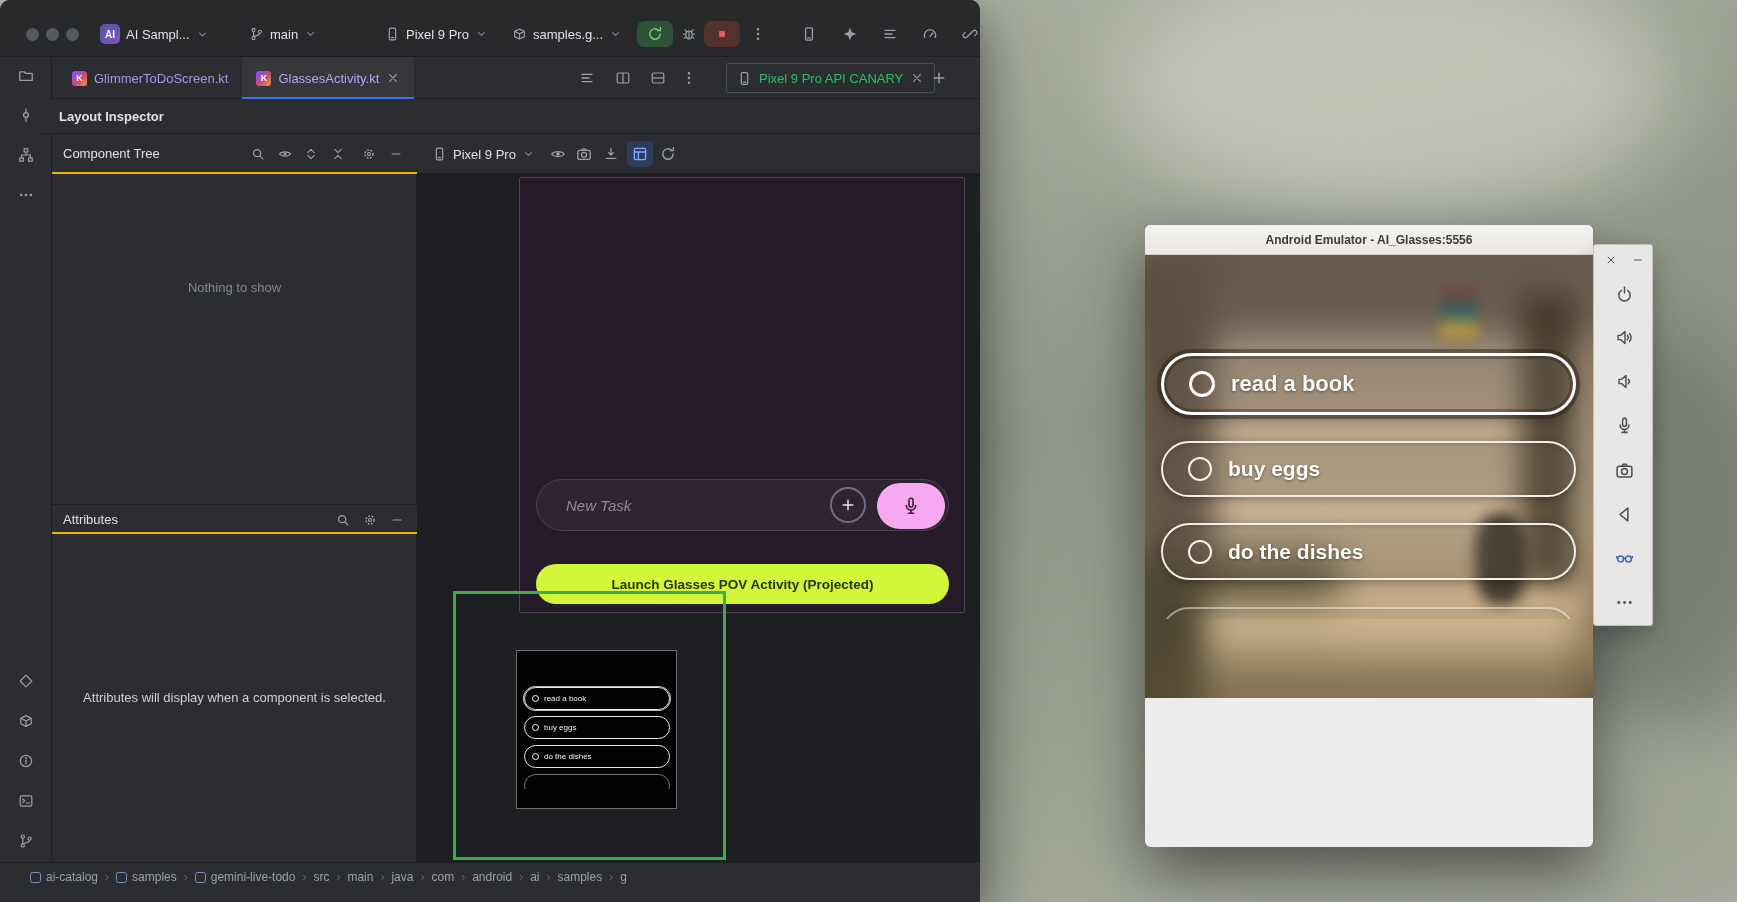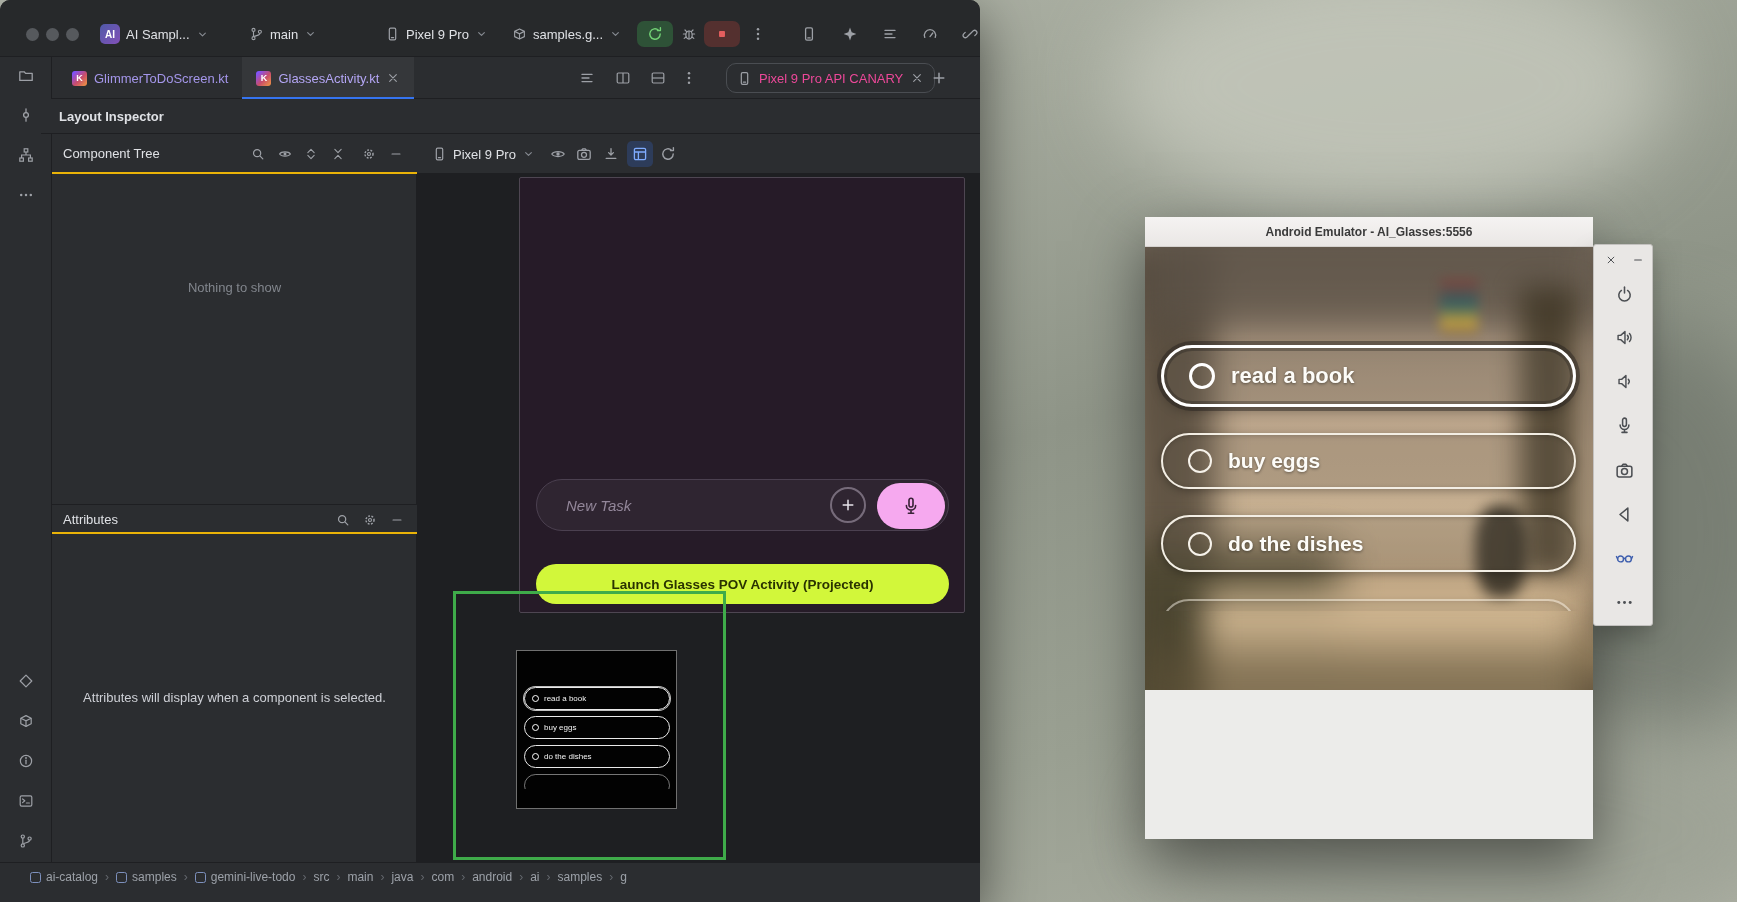--- a/index.html
+++ b/index.html
@@ -29,21 +29,21 @@
 .icb.liveactive{background:rgba(53,116,240,.22);color:#7fabff}
 .icb.btnbg{background:#35373b;border:1px solid #4a4d53;color:#b9bcc1}
 .globe{position:absolute;width:22px;height:22px;margin:-11px 0 0 -11px;border-radius:50%;background:radial-gradient(circle at 32% 30%,#8fd2ee 0%,#4d86d6 45%,#7a4fc4 78%,#352a60 100%)}
 
 .tabbar{position:absolute;left:52px;top:57px;width:1014px;height:42px;border-bottom:1px solid #1e1f22}
 .tabs{position:absolute;left:6px;top:0;height:42px;display:flex}
 .tab{display:flex;align-items:center;gap:7px;padding:0 14px;font-size:13px;color:#a496ea;white-space:nowrap}
 .tab.active{background:rgba(255,255,255,.05);box-shadow:inset 0 -2px 0 #3574f0;color:#b4a6f5}
 .kicon{width:15px;height:15px;border-radius:3px;background:linear-gradient(135deg,#7f52ff 10%,#c94d6b 55%,#e8894a 90%);color:#fff;font-size:9px;font-weight:bold;display:flex;align-items:center;justify-content:center}
 .xic{width:14px;height:14px;color:#9da0a6}
-.runtab{position:absolute;left:674px;top:6px;height:30px;border:1px solid #4a4d52;border-radius:10px;display:flex;align-items:center;gap:7px;padding:0 10px;font-size:13px;color:#ec4899;white-space:nowrap}
+.runtab{position:absolute;left:674px;top:6px;height:30px;border:1px solid #4a4d52;border-radius:2px;display:flex;align-items:center;gap:7px;padding:0 10px;font-size:13px;color:#22c55e;white-space:nowrap}
 
 .lstrip{position:absolute;left:0;top:57px;width:52px;height:805px;border-right:1px solid #1e1f22;background:#2b2d30}
 .rstrip{position:absolute;left:1066px;top:57px;width:48px;height:805px;border-left:1px solid #1e1f22;background:#2b2d30}
 
 .lihead{position:absolute;left:41px;top:99px;width:1014px;height:35px;background:#2b2d30;border-bottom:1px solid #1e1f22}
 .litit{position:absolute;left:18px;top:17px;transform:translateY(-50%);font-size:13px;font-weight:bold;color:#dfe1e5}
 .lpanel{position:absolute;left:52px;top:134px;width:365px;height:728px;background:#2b2d30;border-right:1px solid #1e1f22}
 .ptool{position:absolute;left:0;width:365px;border-bottom:2px solid #eab308;background:#2b2d30}
 .ptool .plabel{position:absolute;left:11px;top:50%;transform:translateY(-50%);font-size:13px;color:#dfe1e5;white-space:nowrap}
 .emptytxt{position:absolute;left:0;width:365px;text-align:center;font-size:13px;color:#82868d}
@@ -71,21 +71,21 @@
 
 .statusbar{position:absolute;left:0;top:862px;width:1114px;height:40px;border-top:1px solid #1e1f22;background:#2b2d30;font-size:12px;color:#9ca1a8}
 .crumbs{position:absolute;left:30px;top:0;height:28px;display:flex;align-items:center;white-space:nowrap}
 .crumb{display:flex;align-items:center}
 .crumb+.crumb::before{content:"›";margin:0 7px;color:#63676d}
 .mod{width:11px;height:11px;border:1.2px solid #7d90bd;border-radius:2.5px;display:inline-block;margin-right:5px}
 .sb-right{position:absolute;left:787px;top:0;height:28px;display:flex;align-items:center;gap:17px;white-space:nowrap}
 .sb-item{display:flex;align-items:center;gap:4px}
 .sb-item svg{width:13px;height:13px;color:#9ca1a8}
 
-.emu{position:absolute;left:1145px;top:217px;width:448px;height:622px;border-radius:0;overflow:hidden;background:#ececea;box-shadow:0 24px 60px rgba(0,0,0,.5)}
+.emu{position:absolute;left:1145px;top:225px;width:448px;height:622px;border-radius:6px;overflow:hidden;background:#ececea;box-shadow:0 24px 60px rgba(0,0,0,.5)}
 .emu-title{height:30px;background:linear-gradient(#f5f3f2,#eae7e5);border-bottom:1px solid #d5d2cf;display:flex;align-items:center;justify-content:center;font-size:12px;font-weight:bold;color:#3a3a3a}
 .viewport{position:relative;height:443px;overflow:hidden;background:linear-gradient(180deg,#7b6f60 0%,#a8947e 22%,#c0a98e 45%,#c7b091 62%,#b89e7d 78%,#8d7858 94%,#6d5c44 100%)}
 .pblob{position:absolute}
 .pill-layer{position:absolute;left:0;top:0;right:0;height:364px;overflow:hidden;z-index:5}
 .todo-pill{position:absolute;left:16px;right:17px;display:flex;align-items:center}
 .todo-pill.p1{top:98px;height:62px;border:3px solid #ffffff;border-radius:34px;background:rgba(105,95,82,.25);box-shadow:0 0 0 4px rgba(35,32,28,.45),0 4px 12px rgba(0,0,0,.3),inset 0 0 0 3px rgba(35,32,28,.35)}
 .todo-pill.p2{top:186px;height:56px}
 .todo-pill.p3{top:268px;height:57px}
 .todo-pill.p4{top:352px;height:56px;opacity:.5}
 .todo-pill.std{border:2.5px solid #f3eee4;border-radius:30px;background:rgba(100,92,78,.22);box-shadow:0 2px 8px rgba(0,0,0,.3),inset 0 1px 5px rgba(0,0,0,.18)}

